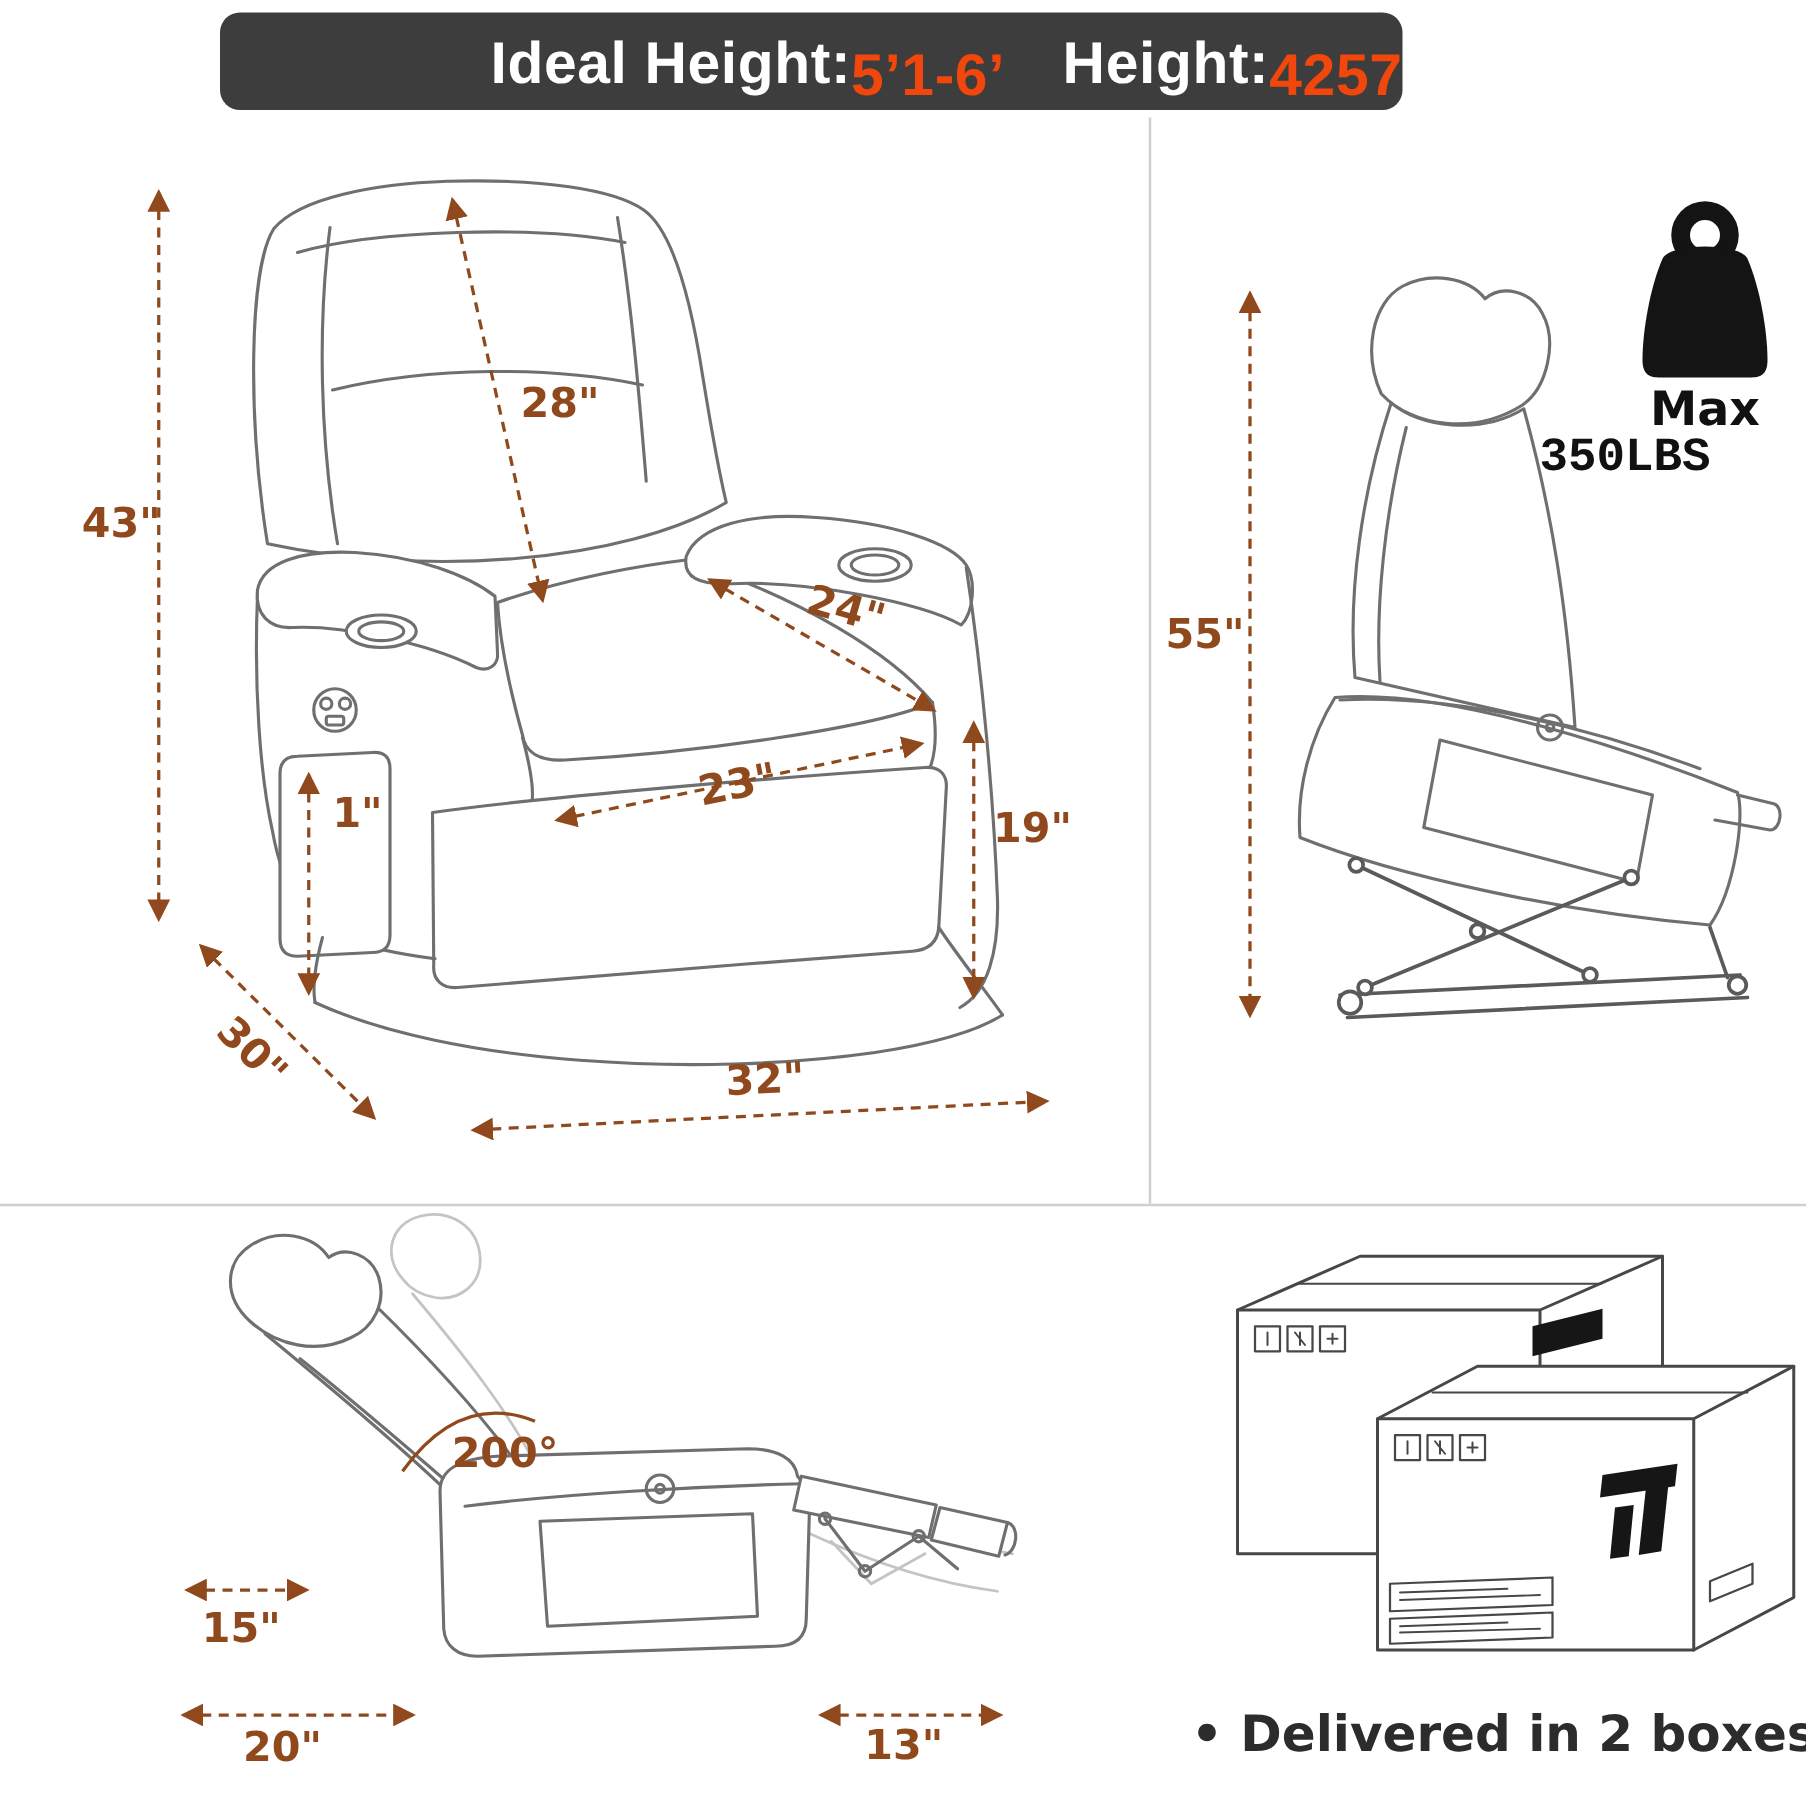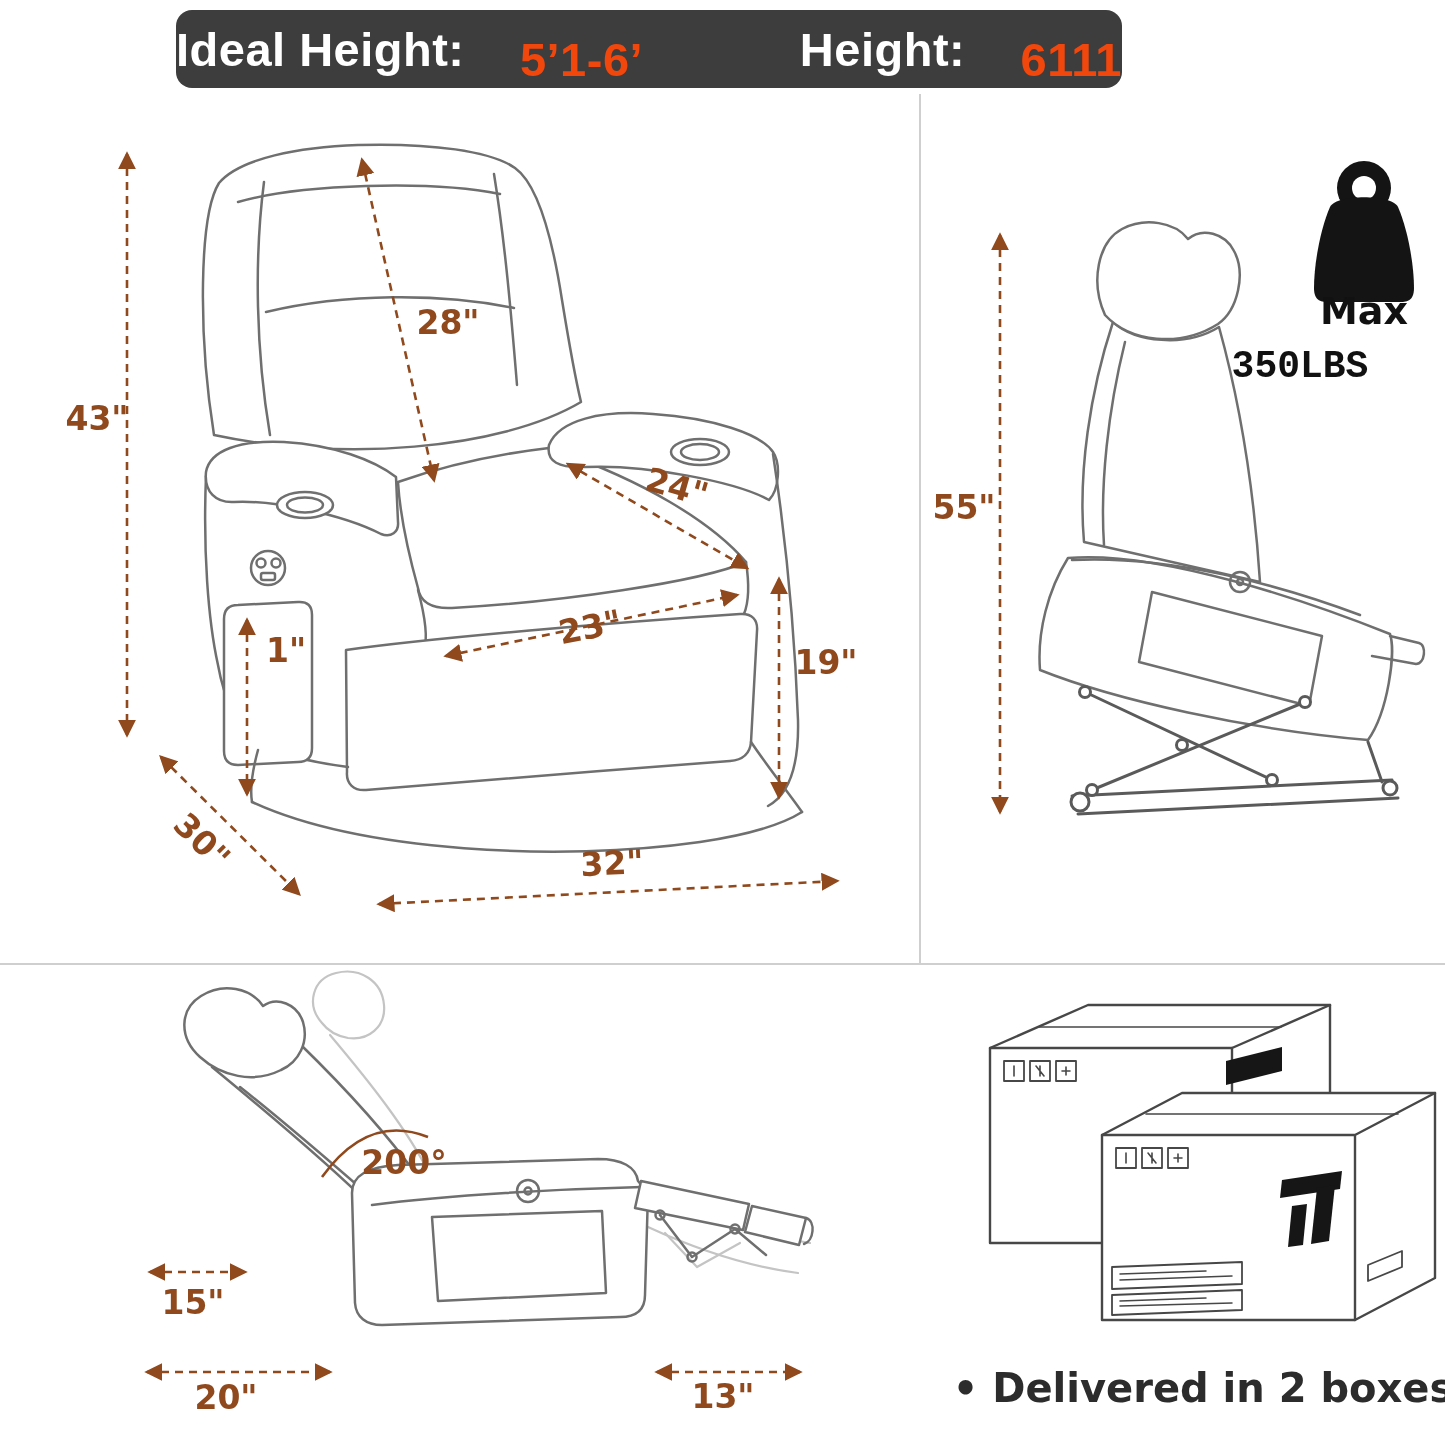--- a/index.html
+++ b/index.html
@@ -3,23 +3,24 @@
 <meta charset="utf-8">
 <style>
   * { margin:0; padding:0; box-sizing:border-box; }
   html,body { background:#fff; }
   body { font-family:"Liberation Sans", sans-serif; }
   .page { position:relative; width:1445px; height:1439px; background:#fff; overflow:hidden; }
   .abs { position:absolute; }
   .banner {
     left:176px; top:10px; width:946px; height:78px;
     background:var(--banner_bg,#3d3d3d); border-radius:16px;
-    display:flex; align-items:center; justify-content:space-between;
+    display:flex; align-items:center; justify-content:flex-end;
     font-weight:bold; font-size:47px; letter-spacing:.5px; color:#fff;
     font-family:"Liberation Sans", sans-serif;
+    padding-left:36px;
   }
   .banner .val { color:var(--accent,#f2470c);margin-top:20px; }
   .banner .gap { display:inline-block; width:46px; }
   .divider { background:#cfcfcf; }
   .dim {
     position:absolute; transform:translate(-50%,-50%);
     color:var(--dimension,#90491c);
     font-family:"DejaVu Sans", sans-serif;
     font-weight:700; font-size:33px; white-space:nowrap; line-height:1;
   }
@@ -38,21 +39,21 @@
 </head>
 <body>
 
 <div class="page">
 
   <div class="banner abs">
     <span>Ideal Height:</span>
       <span class="val">5’1-6’</span>
       <span class="gap"></span>
       <span>Height:</span>
-      <span class="val">6111</span>
+      <span class="val">4257</span>
   </div>
 
   <div class="divider abs" style="left:919px; top:94px; width:2px; height:869px;"></div>
   <div class="divider abs" style="left:0; top:963px; width:1445px; height:2px;"></div>
 
   <svg class="abs" style="left:0; top:90px;" width="920" height="875" viewBox="0 0 920 875">
     <defs>
       <marker id="mTL" viewBox="0 0 10 10" refX="8.5" refY="5" markerWidth="7" markerHeight="7" orient="auto-start-reverse">
         <path d="M0,0 L10,5 L0,10 Z" fill="#90491c"></path>
       </marker>
@@ -217,21 +218,21 @@
   <div class="dim" style="left:97px;  top:418px;">43"</div>
   <div class="dim" style="left:448px; top:322px;">28"</div>
   <div class="dim" style="left:677px; top:487px; transform:translate(-50%,-50%) rotate(16deg);">24"</div>
   <div class="dim" style="left:590px; top:627px; transform:translate(-50%,-50%) rotate(-11deg);">23"</div>
   <div class="dim" style="left:826px; top:662px;">19"</div>
   <div class="dim" style="left:286px; top:650px;">1"</div>
   <div class="dim" style="left:202px; top:841px; transform:translate(-50%,-50%) rotate(45deg);">30"</div>
   <div class="dim" style="left:612px; top:863px; transform:translate(-50%,-50%) rotate(-3deg);">32"</div>
 
   <div class="dim" style="left:964px; top:507px;">55"</div>
-  <div class="blk" style="left:1364px; top:311px;">Max</div>
+  <div class="blk" style="left:1364px; top:327px;">Max</div>
   <div class="blk" style="left:1300px; top:367px;font-family:Liberation Mono, monospace;">350LBS</div>
 
   <div class="dim" style="left:404px; top:1162px;">200°</div>
   <div class="dim" style="left:193px; top:1302px;">15"</div>
   <div class="dim" style="left:226px; top:1397px;">20"</div>
   <div class="dim" style="left:723px; top:1396px;">13"</div>
 
   <div class="delivery" style="left:1203px; top:1388px;">• Delivered in 2 boxes</div>
 
 </div>

